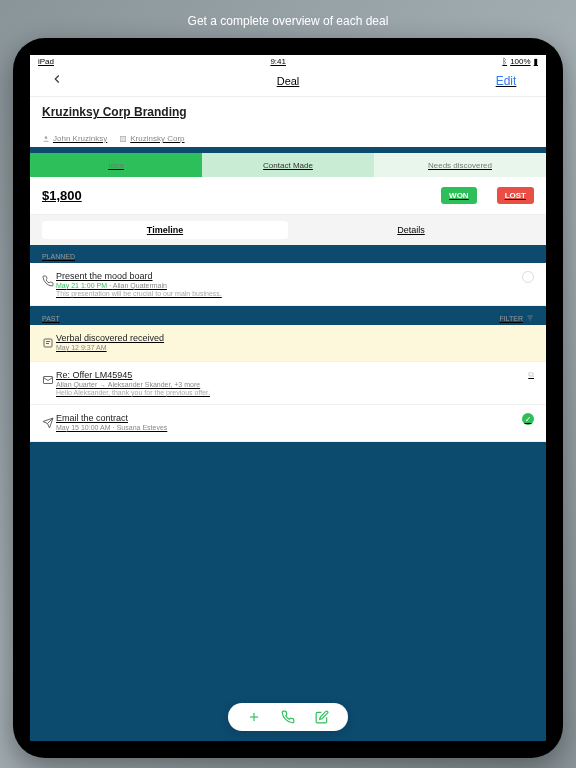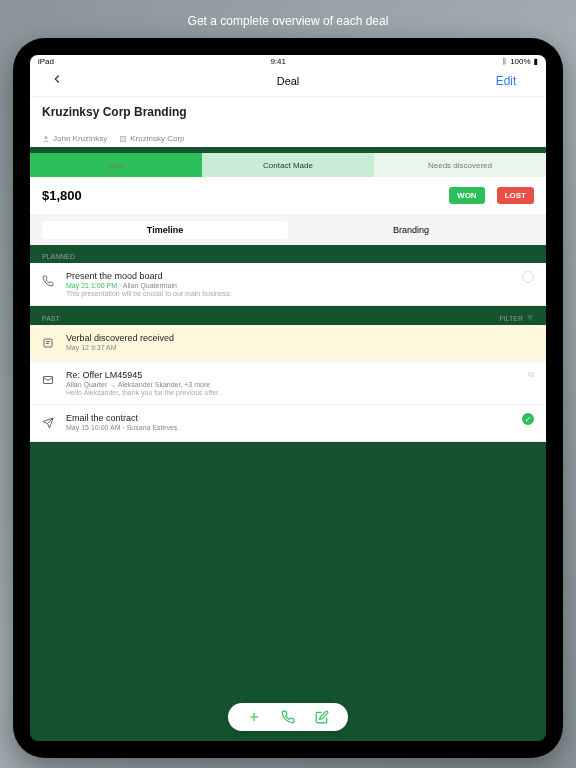--- a/index.html
+++ b/index.html
@@ -26,27 +26,28 @@
       padding: 14px;
       box-shadow: 0 10px 30px rgba(0,0,0,.4);
     }
     .device-inner {
       background: #000;
       border-radius: 22px;
       padding: 3px;
       height: 100%;
     }
     .screen {
-      background: #14532d;
-      border-radius: 8px;
+      background: #0c4a6e;
+      border-radius: 0;
       height: 100%;
       display: flex;
       flex-direction: column;
       overflow: hidden;
       position: relative;
+      text-decoration: underline;
     }
     .status-bar {
       display: flex;
       justify-content: space-between;
       align-items: center;
       font-size: 8px;
       padding: 2px 8px;
       color: #000;
       background: #fff;
     }
@@ -102,21 +103,21 @@
     }
     .amount-row {
       display: flex;
       align-items: center;
       justify-content: space-between;
       background: #fff;
       padding: 10px 12px;
       border-bottom: 1px solid #eee;
     }
     .amount { font-size: 13px; font-weight: 700; }
-    .won-lost { display: flex; gap: 12px; }
+    .won-lost { display: flex; gap: 20px; }
     .won-lost button {
       font-size: 8px;
       color: #fff;
       border: none;
       border-radius: 3px;
       padding: 4px 8px;
       font-weight: 600;
     }
     .won-btn { background: #2dbf5a; }
     .lost-btn { background: #e94f44; }
@@ -142,21 +143,21 @@
       justify-content: space-between;
       align-items: center;
     }
     .filter { font-size: 7px; color: #999; display: flex; gap: 3px; align-items: center; }
     .item {
       display: flex;
       align-items: flex-start;
       padding: 8px 12px;
       background: #fff;
       border-bottom: 1px solid #f0f0f0;
-      gap: 10px;
+      gap: 0;
     }
     .item.highlight { background: #fdf7dc; }
     .item-icon {
       width: 14px;
       color: #666;
       margin-top: 2px;
       flex-shrink: 0;
     }
     .item-icon svg { width: 12px; height: 12px; }
     .item-body { flex: 1; }
@@ -260,21 +261,21 @@
       <div class="amount-row">
         <div class="amount">$1,800</div>
         <div class="won-lost">
           <button class="won-btn">WON</button>
           <button class="lost-btn">LOST</button>
         </div>
       </div>
 
       <div class="tabs">
         <div class="tab active">Timeline</div>
-        <div class="tab">Branding</div>
+        <div class="tab">Details</div>
       </div>
 
       <div class="content">
 
         <div class="section-label">
           <span>PLANNED</span>
         </div>
 
         <div class="item">
           <div class="item-icon">

